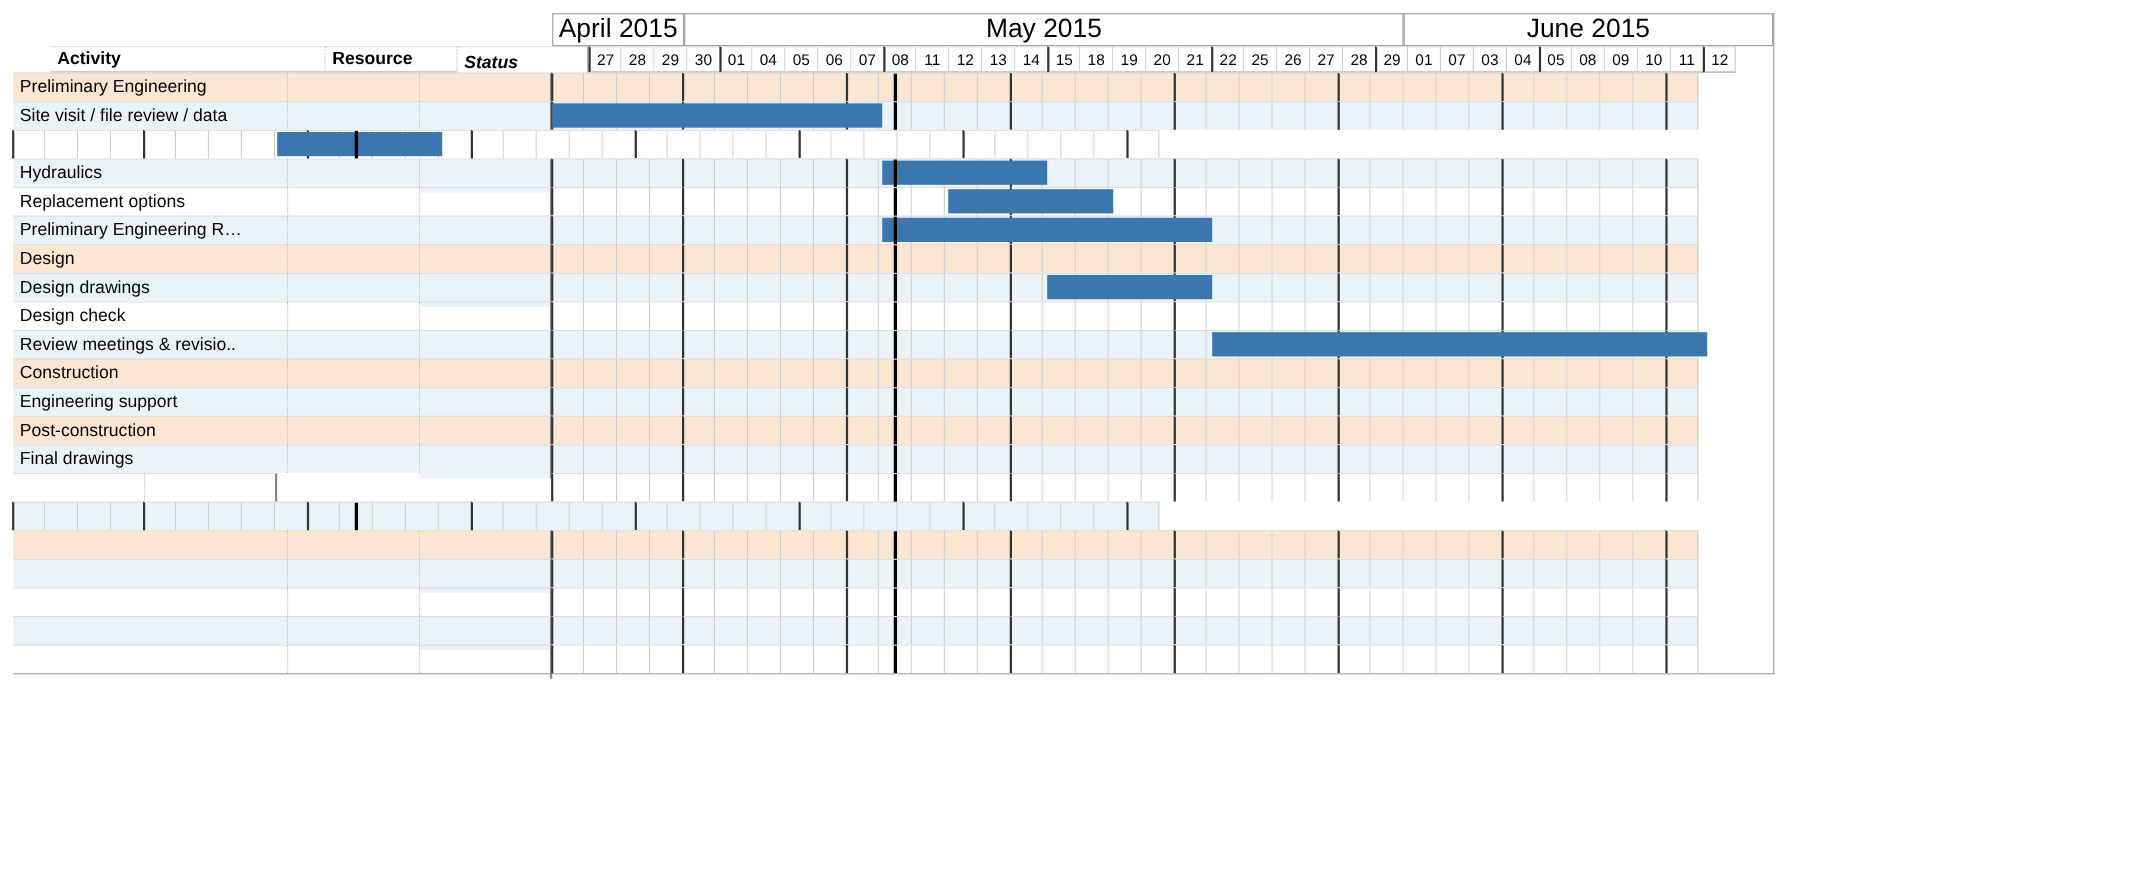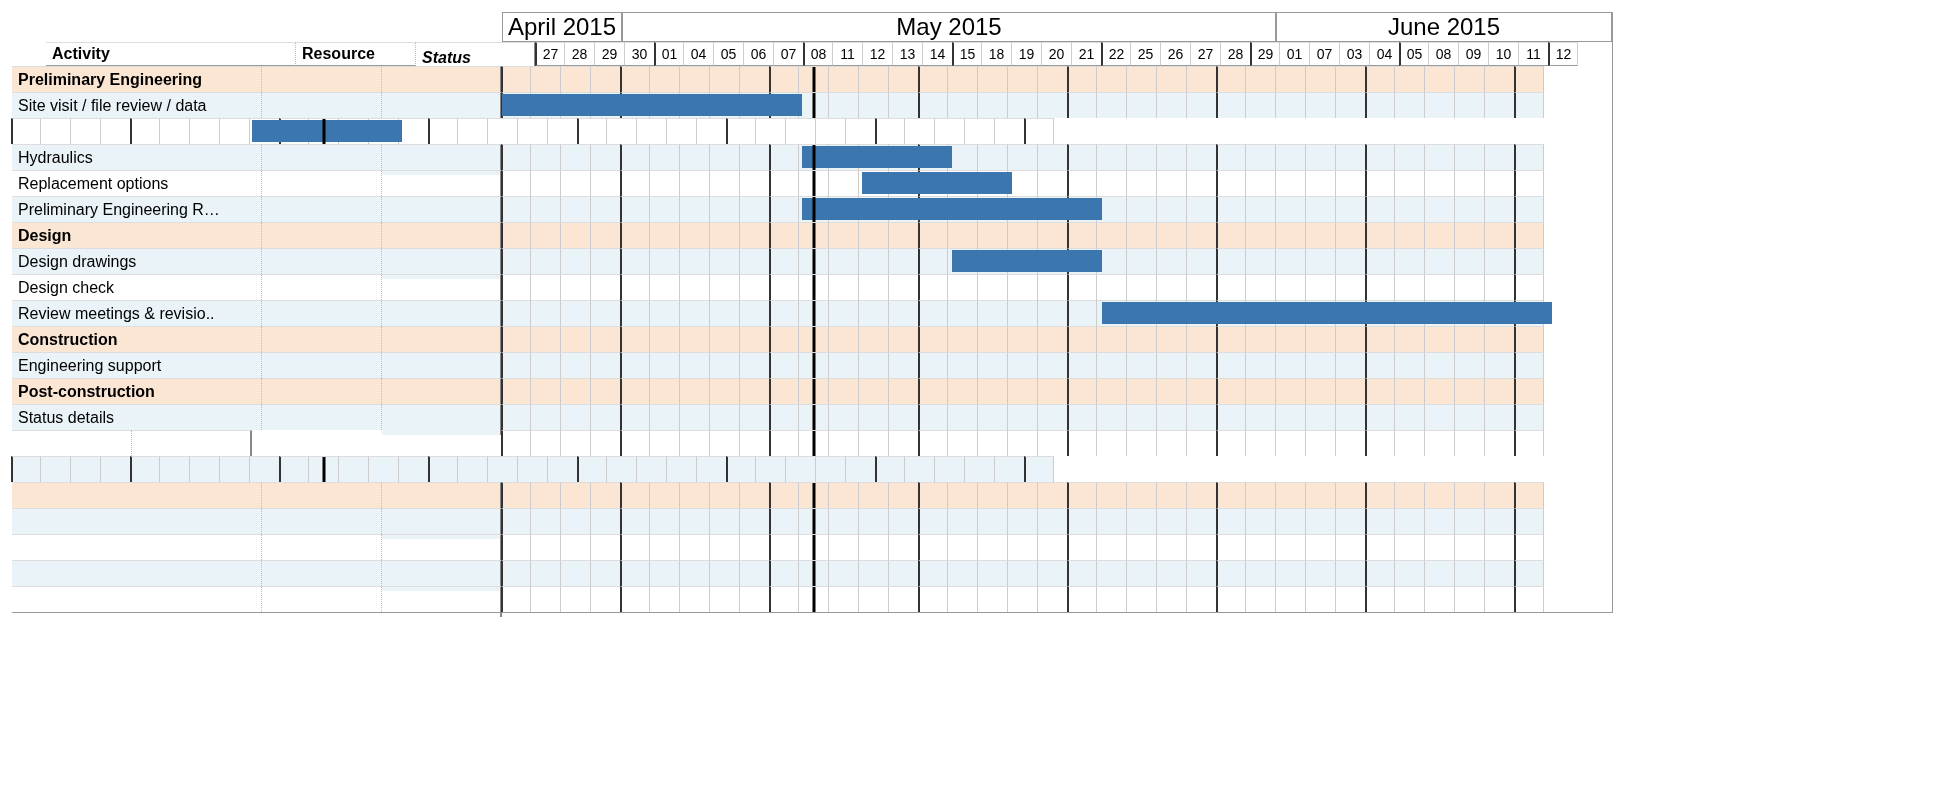--- a/index.html
+++ b/index.html
@@ -25,21 +25,21 @@
   .row.hdr-month { height: 30px; }
   .row.hdr-day { height: 24px; justify-content: center; }
   .left-pane {
     display: flex;
     flex: 0 0 490px;
   }
   .col-activity { flex: 0 0 250px; padding: 2px 6px; border-right: 1px dotted #bbb; display:flex; align-items:center; overflow:hidden; white-space:nowrap; text-overflow:ellipsis;}
   .col-resource { flex: 0 0 120px; padding: 2px 6px; border-right: 1px dotted #bbb; display:flex; align-items:center;}
   .col-status   { flex: 0 0 120px; padding: 15px 6px; border-right: 2px solid #888; display:flex; align-items:center;font-style:italic;}
   .left-head { font-weight: bold; }
-  .section { font-weight: bold; }
+  .section { font-weight: normal; }
   .section-row .col-activity,
   .section-row .col-resource,
   .section-row .col-status,
   .section-row .cell {
     background: #fbe6d4;
   }
   .alt .col-activity, .alt .col-resource, .alt .col-status, .alt .cell {
     background: #eaf3f7;
   }
   .right-pane { display:flex; position:relative; }
@@ -736,21 +736,21 @@
         <div class="cell week-start"></div>
         <div class="cell"></div>
         <div class="cell"></div>
         <div class="cell"></div>
         <div class="cell"></div>
         <div class="cell week-start"></div>
       </div>
     </div><div class="row alt">
       <div class="left-pane">
         <div class="col-activity">
-          <span>Status details</span>
+          <span>Final drawings</span>
         </div>
         <div class="col-resource"></div>
         <div class="col-status"></div>
       </div>
       <div class="right-pane">
         <div class="cell week-start"></div>
         <div class="cell"></div>
         <div class="cell"></div>
         <div class="cell"></div>
         <div class="cell week-start"></div>

